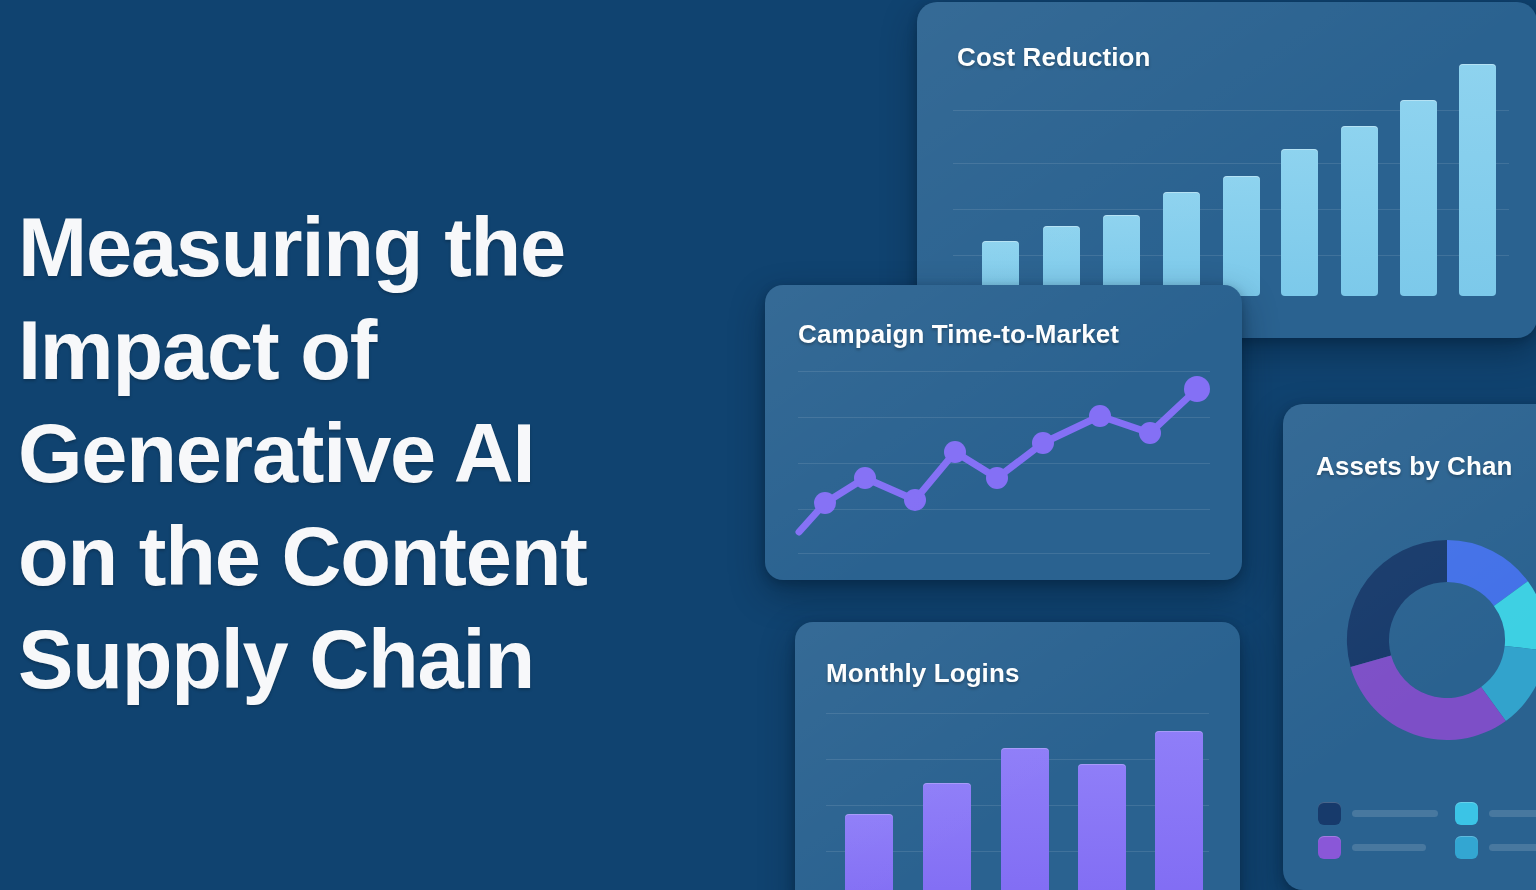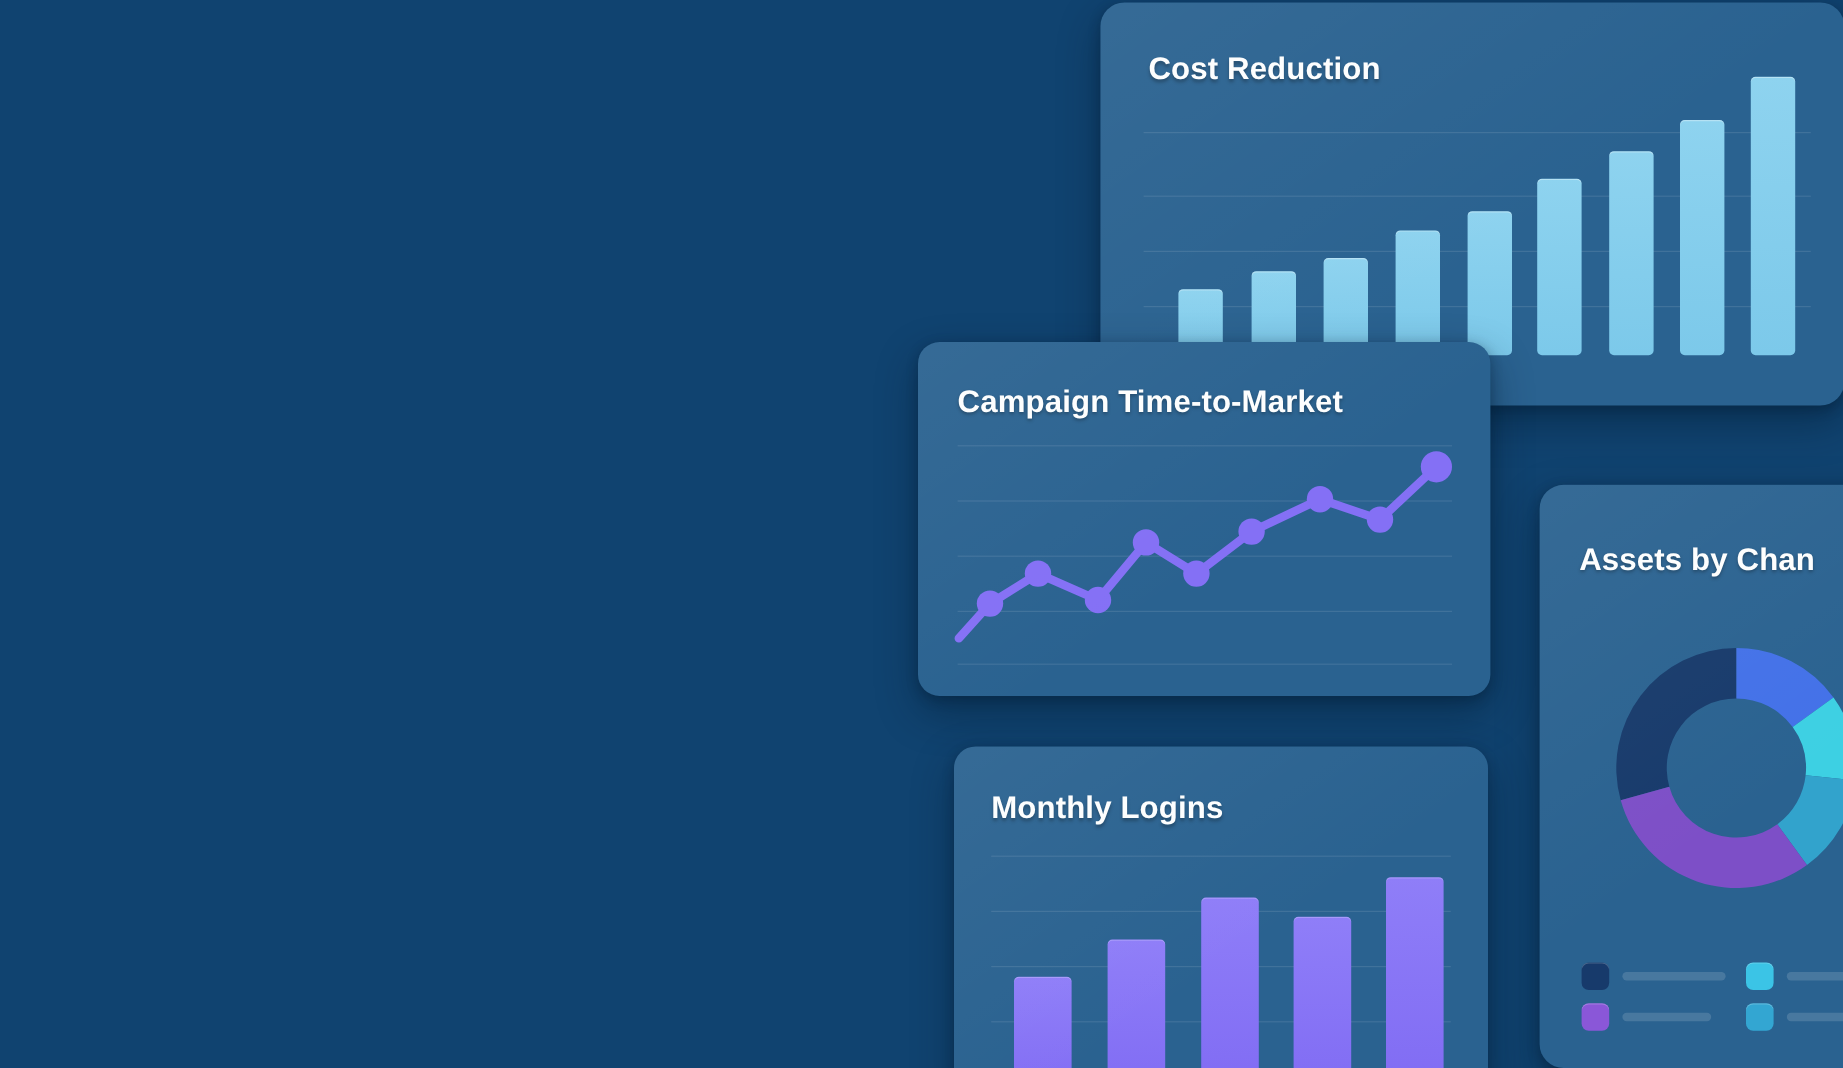--- a/index.html
+++ b/index.html
@@ -120,20 +120,25 @@
     border-radius:4px;
     background:rgba(255,255,255,.14);
   }
   .line-svg{ position:absolute; left:0; top:0; }
 </style>
 </head>
 <body>
 
 <div id="stage">
 
+  <div id="headline">Measuring the
+Impact of
+Generative AI
+on the Content
+Supply Chain</div>
 
   <div class="card" id="card-cost">
     <div class="card-title" style="left:40px; top:40px;">Cost Reduction</div>
 
     <div class="gridline" style="left:36px; top:108px; width:556px;"></div>
     <div class="gridline" style="left:36px; top:161px; width:556px;"></div>
     <div class="gridline" style="left:36px; top:207px; width:556px;"></div>
     <div class="gridline" style="left:36px; top:253px; width:556px;"></div>
 
     <div class="bar blue" style="left:65px;  width:37px; top:239px; height:55px;"></div>

